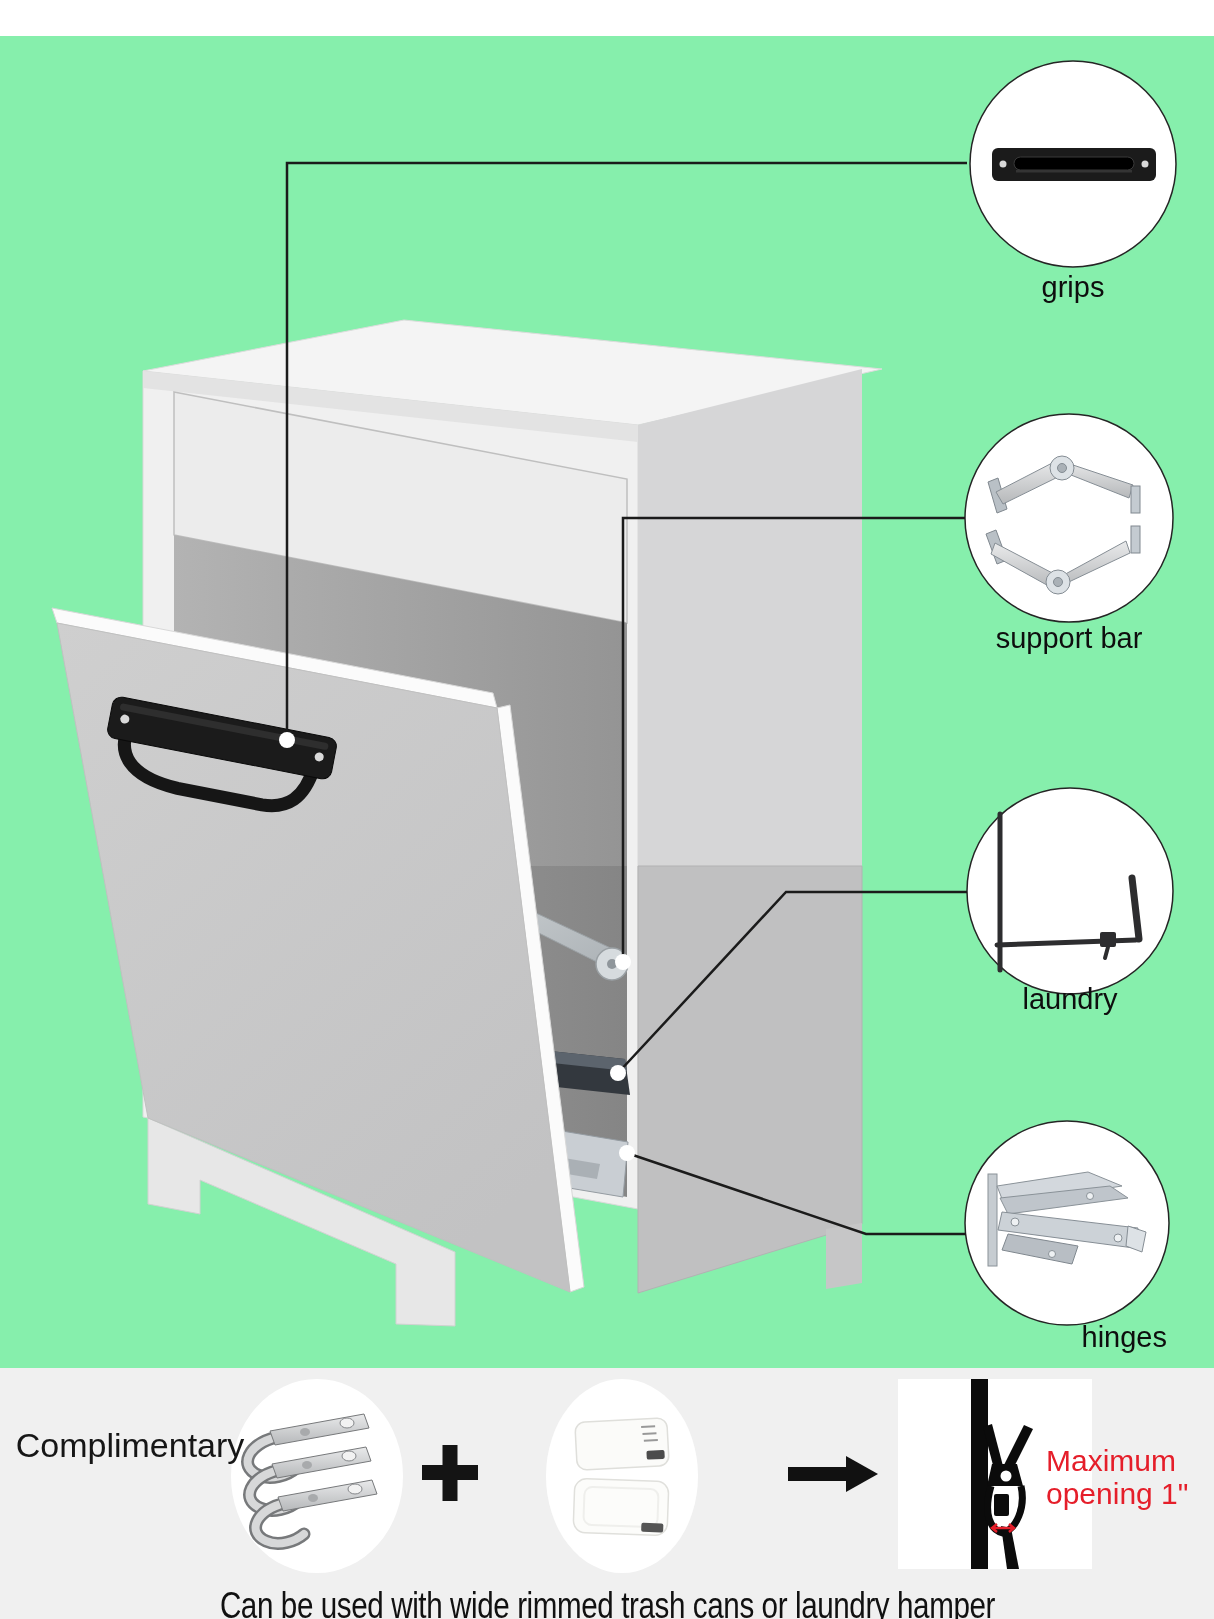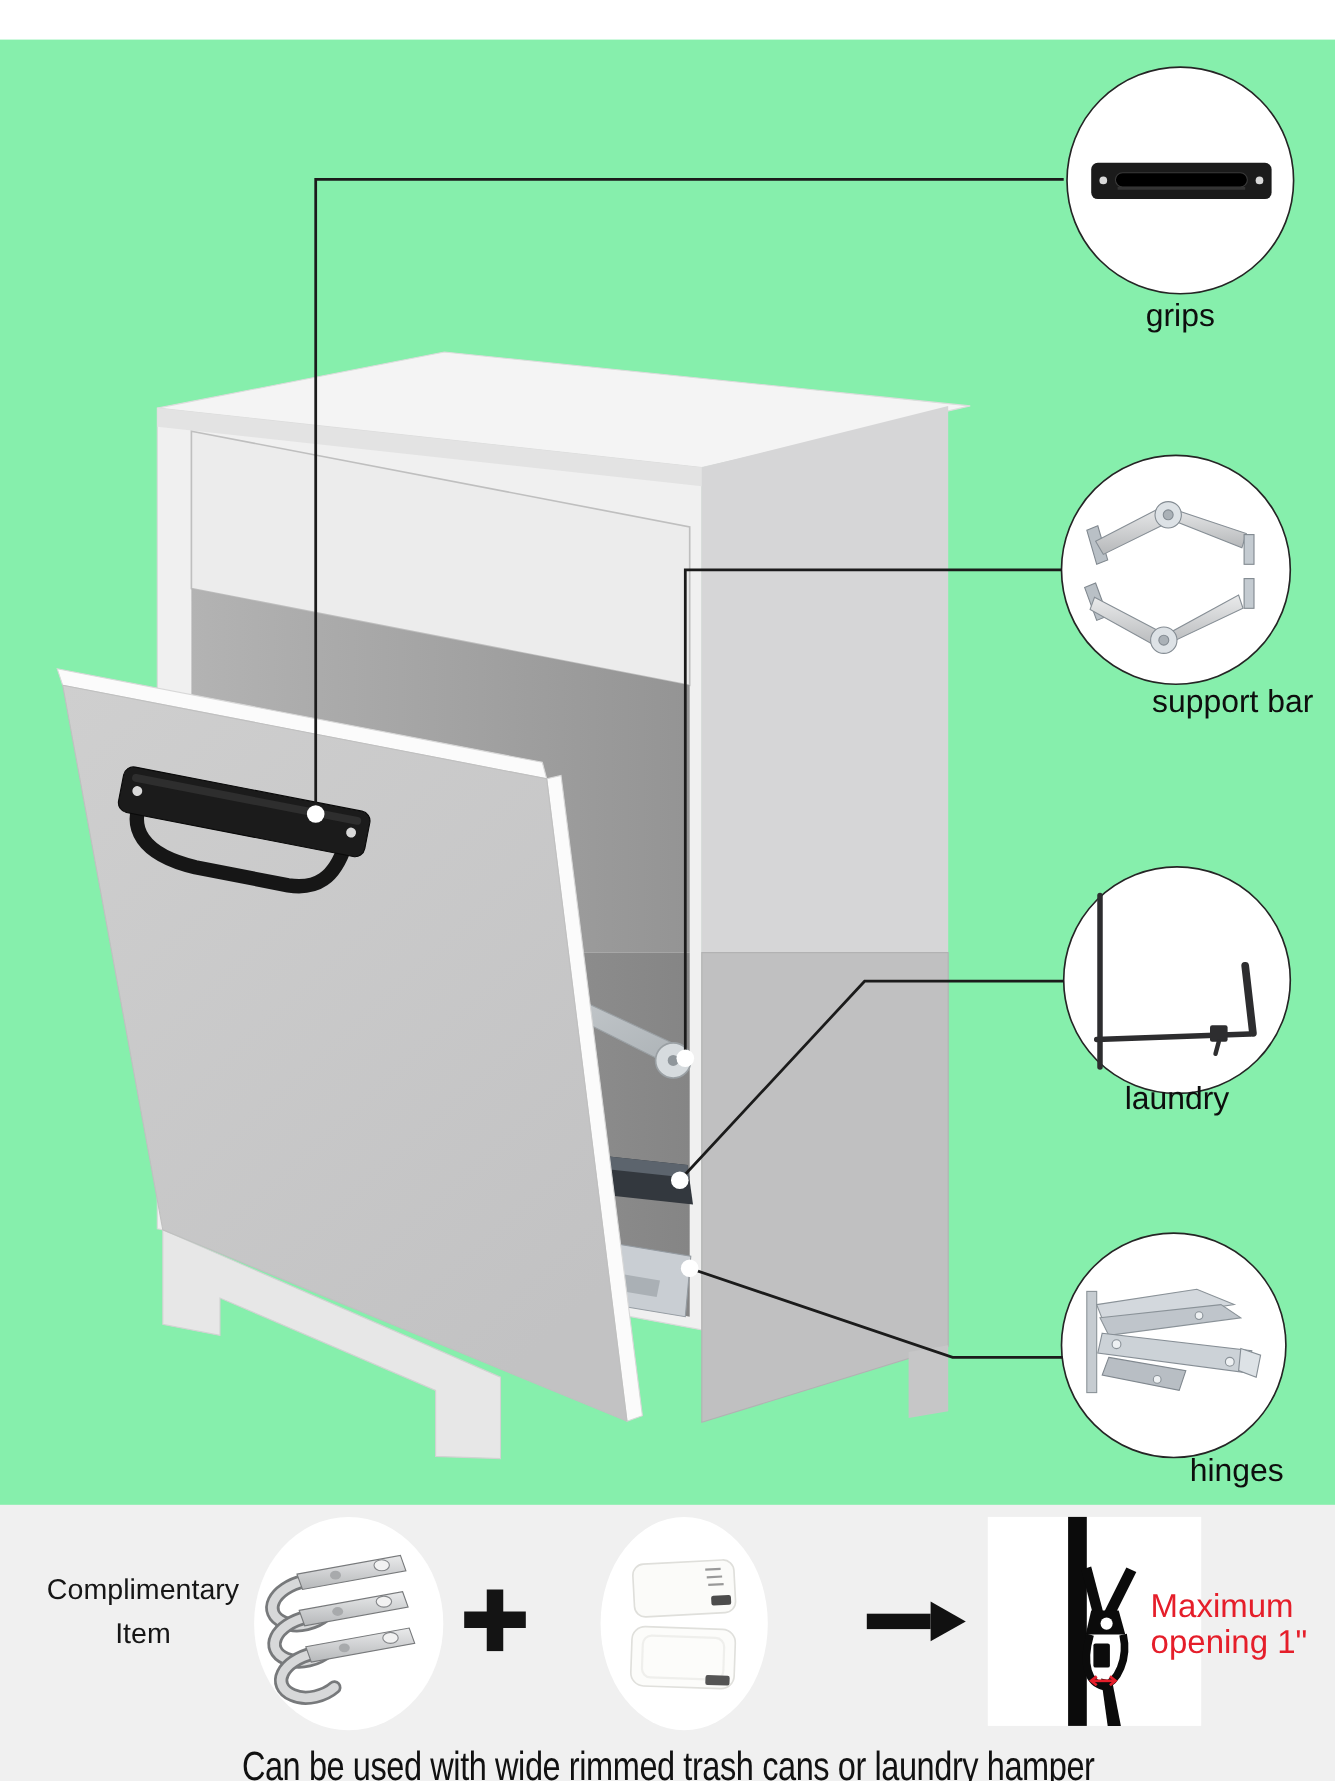--- a/index.html
+++ b/index.html
@@ -3,21 +3,21 @@
 <meta charset="utf-8">
 <style>
   html,body{margin:0;padding:0;background:#ffffff;}
   .stage{
     position:relative;width:1214px;height:1619px;overflow:hidden;
     background:#86efac;font-family:"Liberation Sans",sans-serif;color:#0f0f0f;margin-top:36px;
   }
   .art{position:absolute;left:0;top:0;width:1214px;height:1619px;display:block;}
   .txt{position:absolute;white-space:nowrap;}
   .callout-label{font-size:29px;text-align:center;color:#0e0e0e;}
-  .comp-label{left:10px;top:1389px;width:240px;text-align:center;font-size:26px;line-height:40px;color:#161616;}
+  .comp-label{left:10px;top:1389px;width:240px;text-align:center;font-size:34px;line-height:40px;color:#161616;}
   .comp-label span{display:block;}
   .max-label{left:1046px;top:1408px;width:180px;text-align:left;font-size:30px;line-height:33px;font-weight:400;}
   .max-label span{display:block;}
   .caption{left:0;top:1549px;width:1214px;text-align:center;font-size:37px;color:#111;}
   .caption span{display:inline-block;transform:scaleX(0.8);transform-origin:50% 50%;letter-spacing:-0.5px;}
 </style>
 </head>
 <body>
 
 <div class="stage">
@@ -224,29 +224,28 @@
           <polyline points="997,1488 992,1492 997,1496"></polyline>
           <polyline points="1009,1488 1014,1492 1009,1496"></polyline>
         </g>
       </g>
     </g>
   </g>
 </svg>
 
 <div class="txt callout-label" style="left:973px;top:235px;width:200px;">grips</div>
 
-<div class="txt callout-label" style="left:944px;top:586px;width:250px;text-align:right;">support bar</div>
+<div class="txt callout-label" style="left:944px;top:586px;width:250px;">support bar</div>
 
 <div class="txt callout-label" style="left:970px;top:947px;width:200px;">laundry</div>
 
 <div class="txt callout-label" style="left:967px;top:1285px;width:200px;text-align:right;">hinges</div>
 
 <div class="txt comp-label">
   <span>Complimentary</span>
-  <span>Item</span>
 </div>
 
 <div class="txt max-label" style="color:#e51e2a;">
   <span>Maximum</span>
   <span>opening 1"</span>
 </div>
 
 <div class="txt caption">
   <span>Can be used with wide rimmed trash cans or laundry hamper</span>
 </div>

